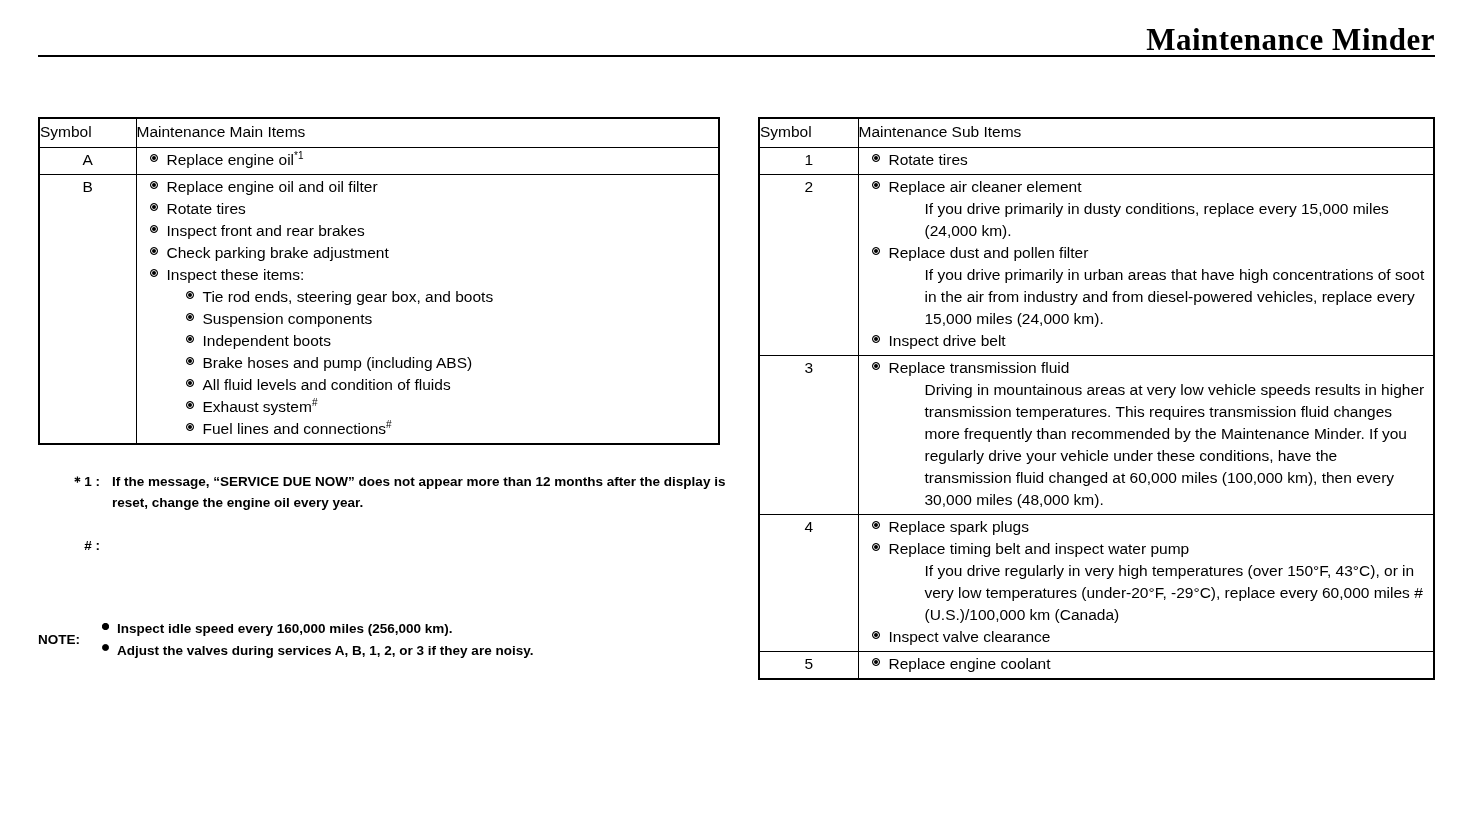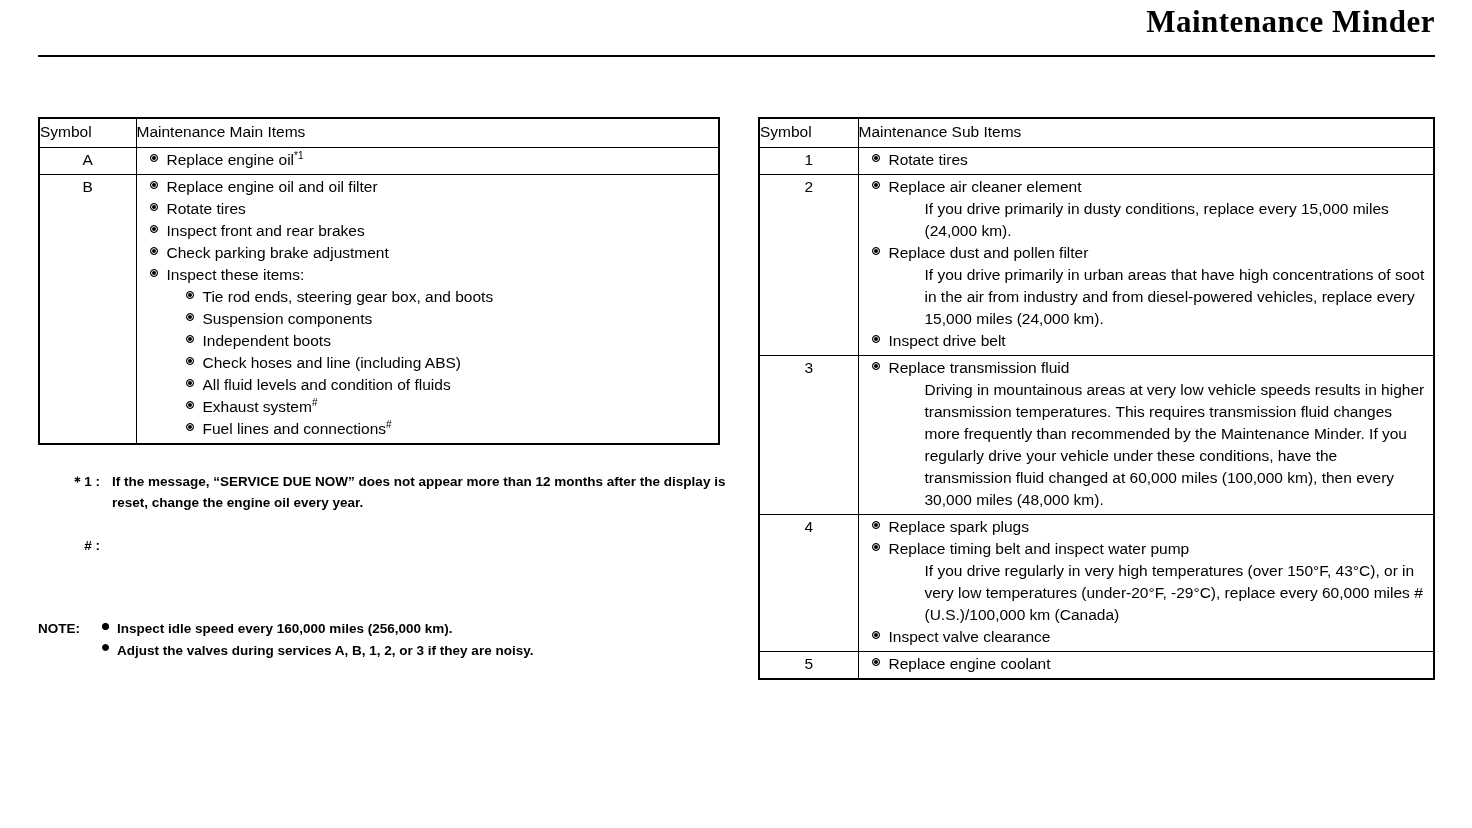--- a/index.html
+++ b/index.html
@@ -12,21 +12,21 @@
     height: 828px;
     position: relative;
     font-family: "Liberation Sans", sans-serif;
     color: #000000;
     overflow: hidden;
   }
 
   
   .page-title {
     position: absolute;
-    top: 6px;
+    top: 24px;
     right: 37px;
     font-family: "Liberation Serif", serif;
     font-weight: bold;
     font-size: 31px;
     letter-spacing: 0.5px;
     line-height: 1;
     white-space: nowrap;
   }
   .header-rule {
     position: absolute;
@@ -137,20 +137,21 @@
   
   .note-block {
     position: absolute;
     left: 38px;
     top: 618px;
     width: 700px;
     font-size: 13.5px;
     line-height: 1.6;
     font-weight: bold;
     display: flex;
+    align-items: center;
   }
   .note-label {
     flex: 0 0 64px;
     white-space: nowrap;
   }
   .note-list {
     flex: 1 1 auto;
     list-style: none;
     margin: 0;
     padding: 0;
@@ -202,21 +203,21 @@
         <td class="cell-items">
           <ul class="bl">
             <li><span class="bullet"></span><span>Replace engine oil and oil filter</span></li>
             <li><span class="bullet"></span><span>Rotate tires</span></li>
             <li><span class="bullet"></span><span>Inspect front and rear brakes</span></li>
             <li><span class="bullet"></span><span>Check parking brake adjustment</span></li>
             <li><span class="bullet"></span><span>Inspect these items:</span><ul class="bl">
                 <li><span class="bullet"></span><span>Tie rod ends, steering gear box, and boots</span></li>
                 <li><span class="bullet"></span><span>Suspension components</span></li>
                 <li><span class="bullet"></span><span>Independent boots</span></li>
-                <li><span class="bullet"></span><span>Check hoses and line (including ABS)</span></li>
+                <li><span class="bullet"></span><span>Brake hoses and pump (including ABS)</span></li>
                 <li><span class="bullet"></span><span>All fluid levels and condition of fluids</span></li>
                 <li><span class="bullet"></span><span>Exhaust system</span><sup class="fn">#</sup></li>
                 <li><span class="bullet"></span><span>Fuel lines and connections</span><sup class="fn">#</sup></li>
               </ul></li>
           </ul>
         </td>
       </tr>
     </tbody>
 </table>
 

